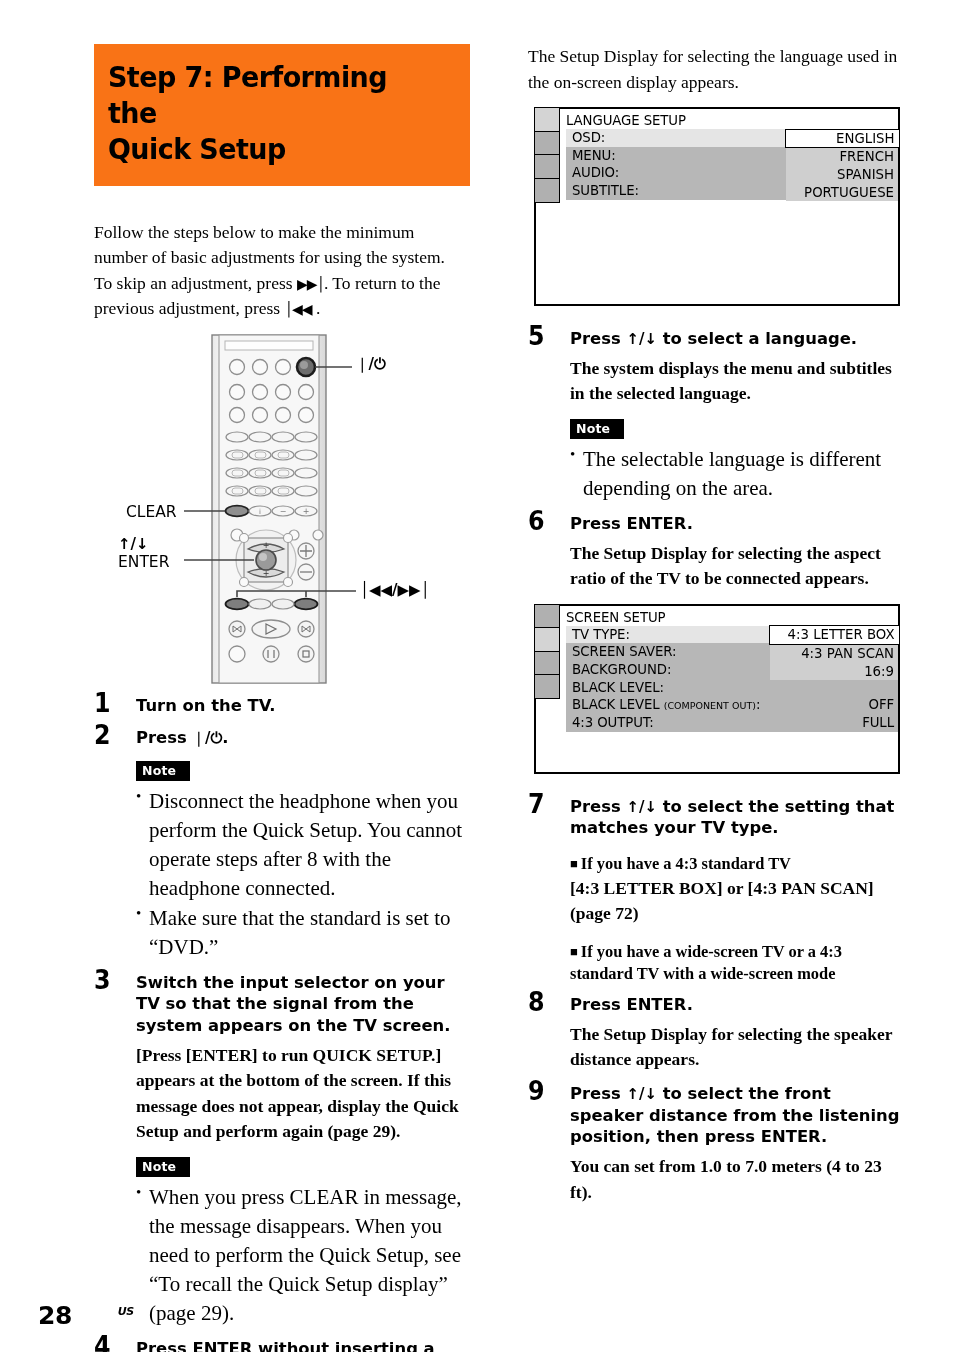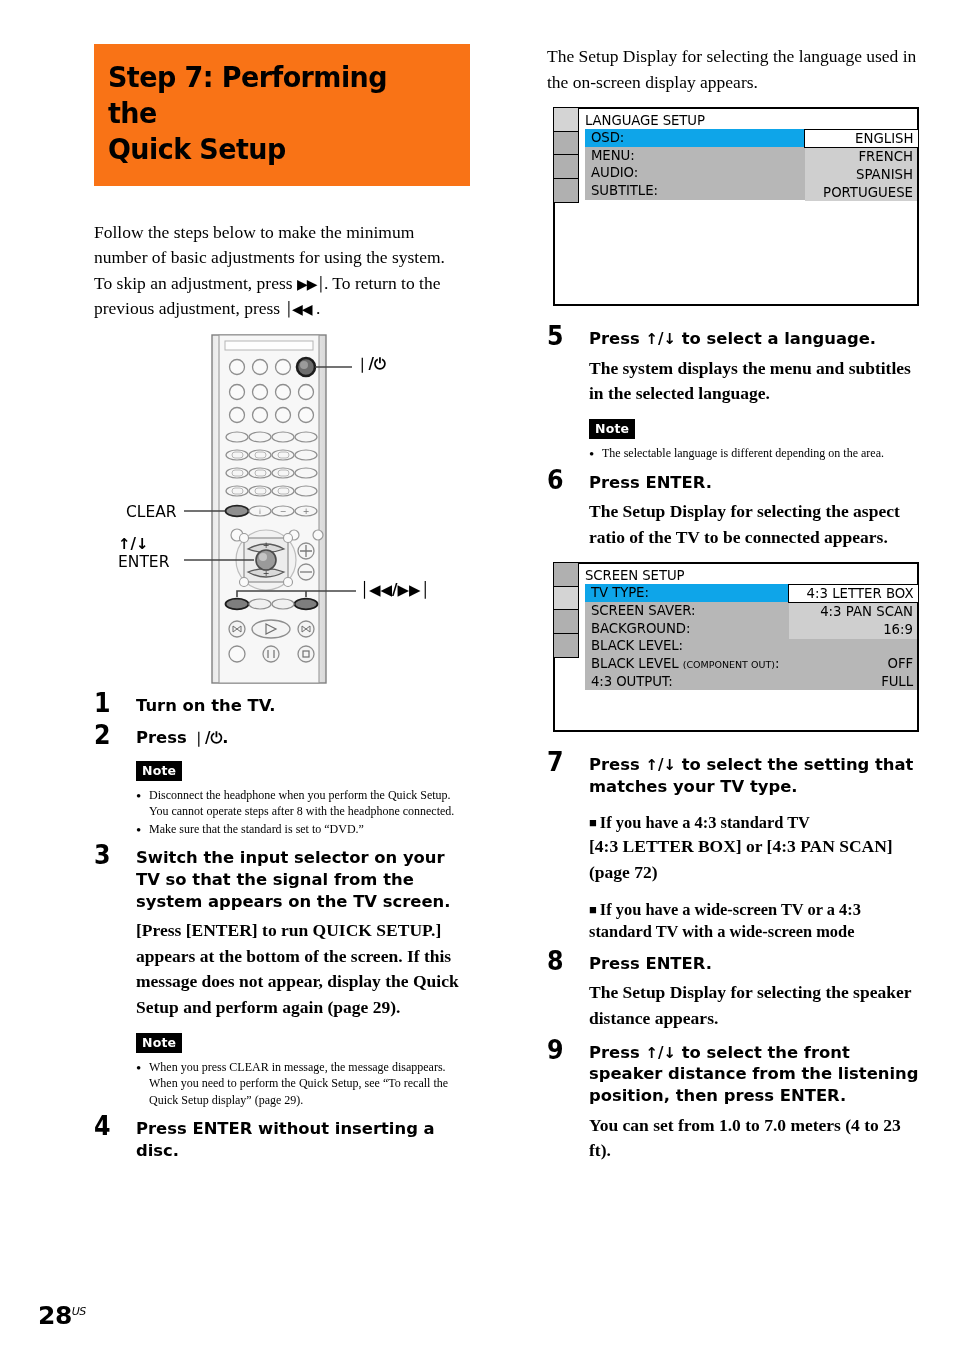--- a/index.html
+++ b/index.html
@@ -7,21 +7,21 @@
     width: 954px; height: 1352px;
     background: #ffffff;
     font-family: "Liberation Serif", serif;
     color: #000;
     overflow: hidden;
   }
   .page { position: relative; width: 954px; height: 1352px; }
 
   
   .col-left  { position: absolute; left: 94px;  top: 44px; width: 376px; }
-  .col-right { position: absolute; left: 547px; top: 44px; width: 372px; }
+  .col-right { position: absolute; left: 528px; top: 44px; width: 372px; }
 
   
   .banner {
     background: #f97316;
     padding: 16px 14px 18px 14px;
     margin-bottom: 34px;
   }
   .banner h1 {
     font-family: "DejaVu Sans", sans-serif;
     font-weight: bold;
@@ -87,27 +87,27 @@
   .sq { font-size: 13px; vertical-align: 1px; margin-right: 3px; }
 
   
   .note-wrap { margin: 12px 0 8px 0; }
   .note-badge {
     display: inline-block;
     background: #000; color: #fff;
     font-family: "DejaVu Sans", sans-serif;
     font-weight: bold;
     font-size: 12.5px;
-    padding: 2px 6px 3px 6px;
+    padding: 2px 14px 3px 6px;
     letter-spacing: 0.2px;
   }
   .note-list { margin-top: 6px; }
   .note-item {
     font-family: "Liberation Serif", serif;
-    font-size: 12px;
+    font-size: 21px;
     line-height: 1.38;
     padding-left: 13px;
     position: relative;
     margin-bottom: 1px;
   }
   .note-item::before {
     content: "\2022";
     position: absolute; left: 0; top: -1px;
     font-size: 15px;
   }
@@ -141,21 +141,21 @@
   .osd .rows { background: #b7b7b7; margin-left: 6px; position: relative; }
   .osd .row {
     display: flex; justify-content: space-between;
     font-size: 13.3px;
     line-height: 1.33;
     padding: 0 4px 0 6px;
     position: relative;
     z-index: 1;
     letter-spacing: -0.1px;
   }
-  .osd .row.lite { background: #0ea5e9; }
+  .osd .row.lite { background: #e5e5e5; }
   .osd .row .lbl { white-space: nowrap; }
   .osd .row .val { white-space: nowrap; }
   .smallcaps { font-size: 9.5px; letter-spacing: 0px; }
 
   
   .osd .dropdown {
     position: absolute;
     background: #cfcfcf;
     z-index: 3;
     text-align: right;
@@ -173,23 +173,24 @@
   
   .folio {
     position: absolute; left: 38px; bottom: 22px;
     font-family: "DejaVu Sans", sans-serif;
     font-weight: bold;
     font-size: 25px;
     letter-spacing: -0.5px;
   }
   .folio sup {
     font-size: 11px;
-    font-weight: normal;
+    font-weight: bold;
     font-style: italic;
     vertical-align: super;
+    margin-left: 46px;
   }
 </style>
 </head>
 <body>
 
 <div class="page">
 
   <div class="col-left">
 
     <div class="banner">

